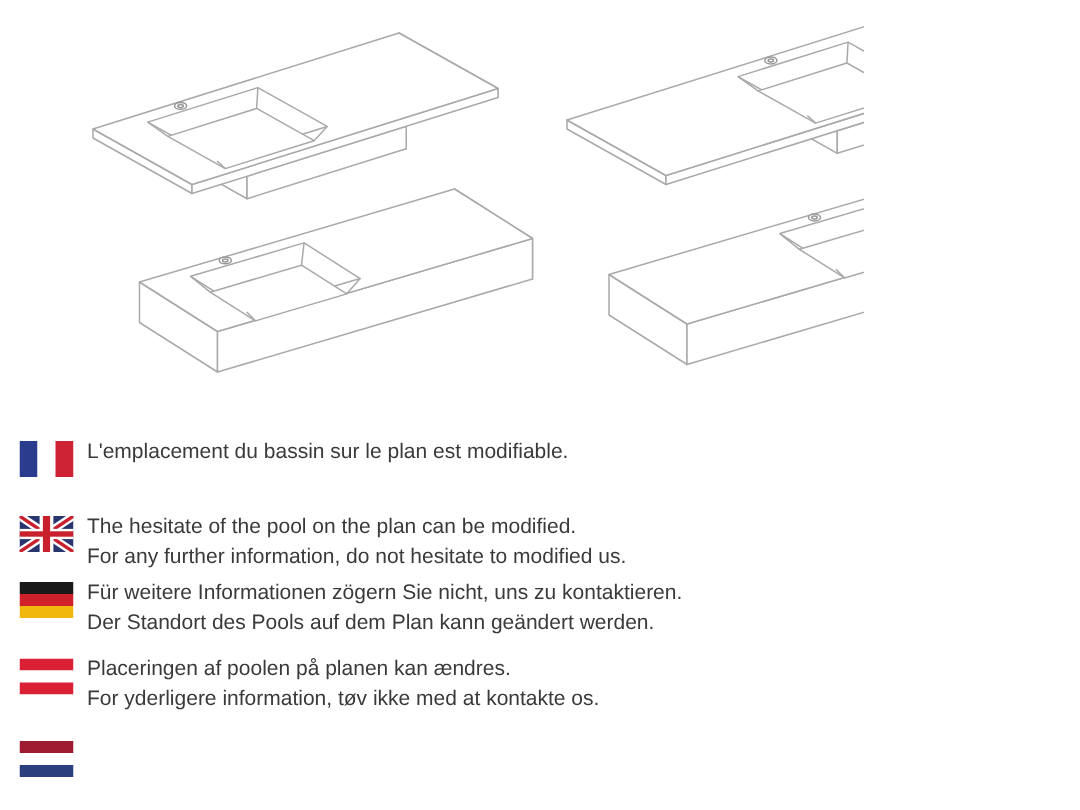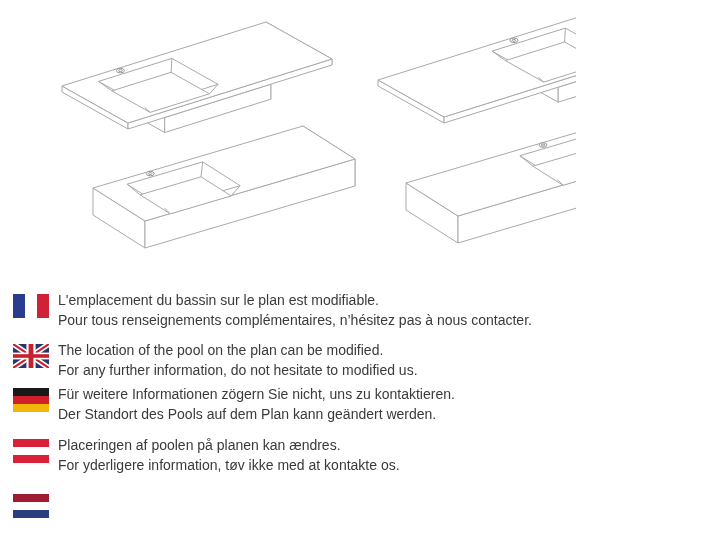--- a/index.html
+++ b/index.html
@@ -114,36 +114,35 @@
   </svg>
 
   <div class="note" style="top:294px">
     <svg class="flag" width="36" height="24" viewBox="0 0 36 24">
       <rect x="0" y="0" width="12" height="24" fill="#2b3b8e"></rect>
       <rect x="12" y="0" width="12" height="24" fill="#ffffff"></rect>
       <rect x="24" y="0" width="12" height="24" fill="#ce2334"></rect>
     </svg>
     <div class="note-text">
       <div>L'emplacement du bassin sur le plan est modifiable.</div>
-      <div>Pour tous renseignements complémentaires, n’hésitez pas à nous contacter.</div>
     </div>
   </div>
 
   <div class="note" style="top:344px">
     <svg class="flag" width="36" height="24" viewBox="0 0 36 24">
       <rect x="0" y="0" width="36" height="24" fill="#28356e"></rect>
       <path d="M0,0 L36,24 M36,0 L0,24" fill="none" stroke-width="5.5" stroke="#ffffff"></path>
       <path d="M0,0 L36,24 M36,0 L0,24" fill="none" stroke-width="2.2" stroke="#c9202e"></path>
       <rect x="13.4" y="0" width="9.2" height="24" fill="#ffffff"></rect>
       <rect x="0" y="8.6" width="36" height="6.8" fill="#ffffff"></rect>
       <rect x="15.6" y="0" width="4.8" height="24" fill="#c9202e"></rect>
       <rect x="0" y="10.2" width="36" height="3.6" fill="#c9202e"></rect>
     </svg>
     <div class="note-text">
-      <div>The location of the pool on the plan can be modified.</div>
+      <div>The hesitate of the pool on the plan can be modified.</div>
       <div>For any further information, do not hesitate to modified us.</div>
     </div>
   </div>
 
   <div class="note" style="top:388px">
     <svg class="flag" width="36" height="24" viewBox="0 0 36 24">
       <rect x="0" y="0" width="36" height="8" fill="#191919"></rect>
       <rect x="0" y="8" width="36" height="8" fill="#d0202a"></rect>
       <rect x="0" y="16" width="36" height="8" fill="#f2b70c"></rect>
     </svg>

